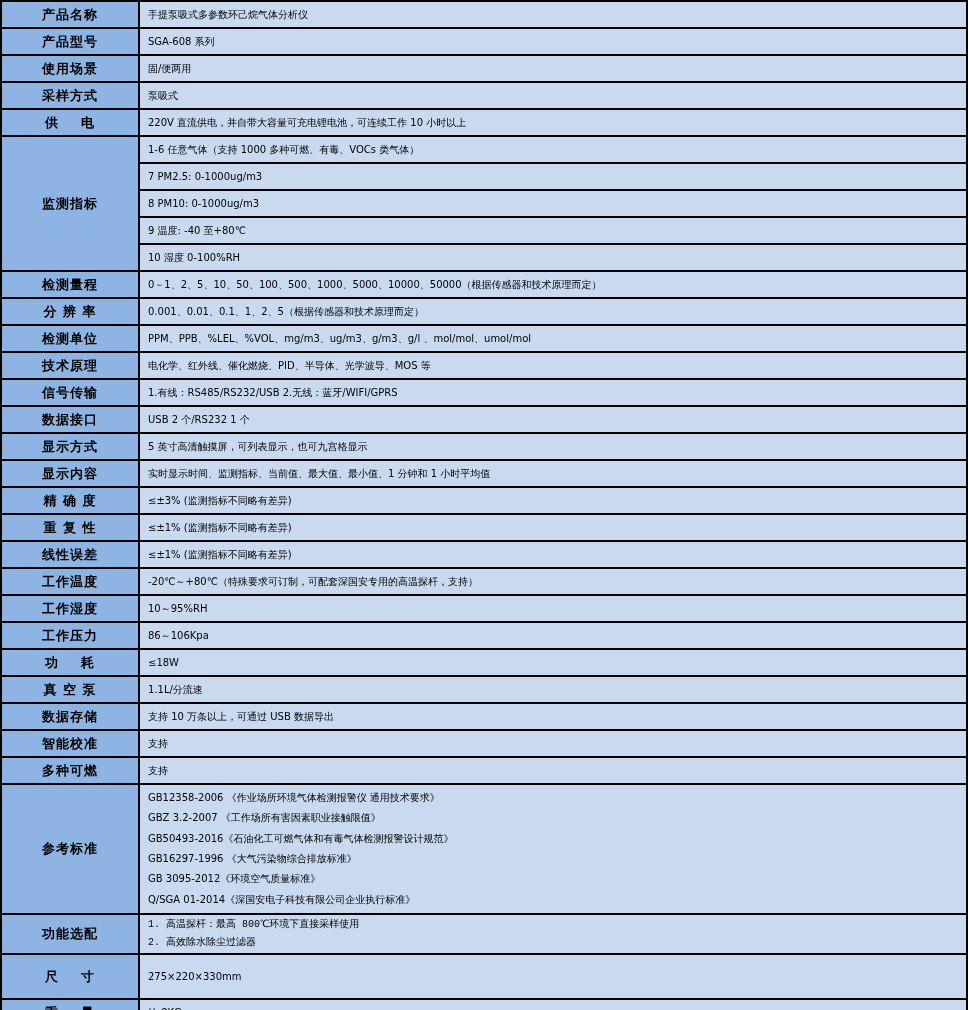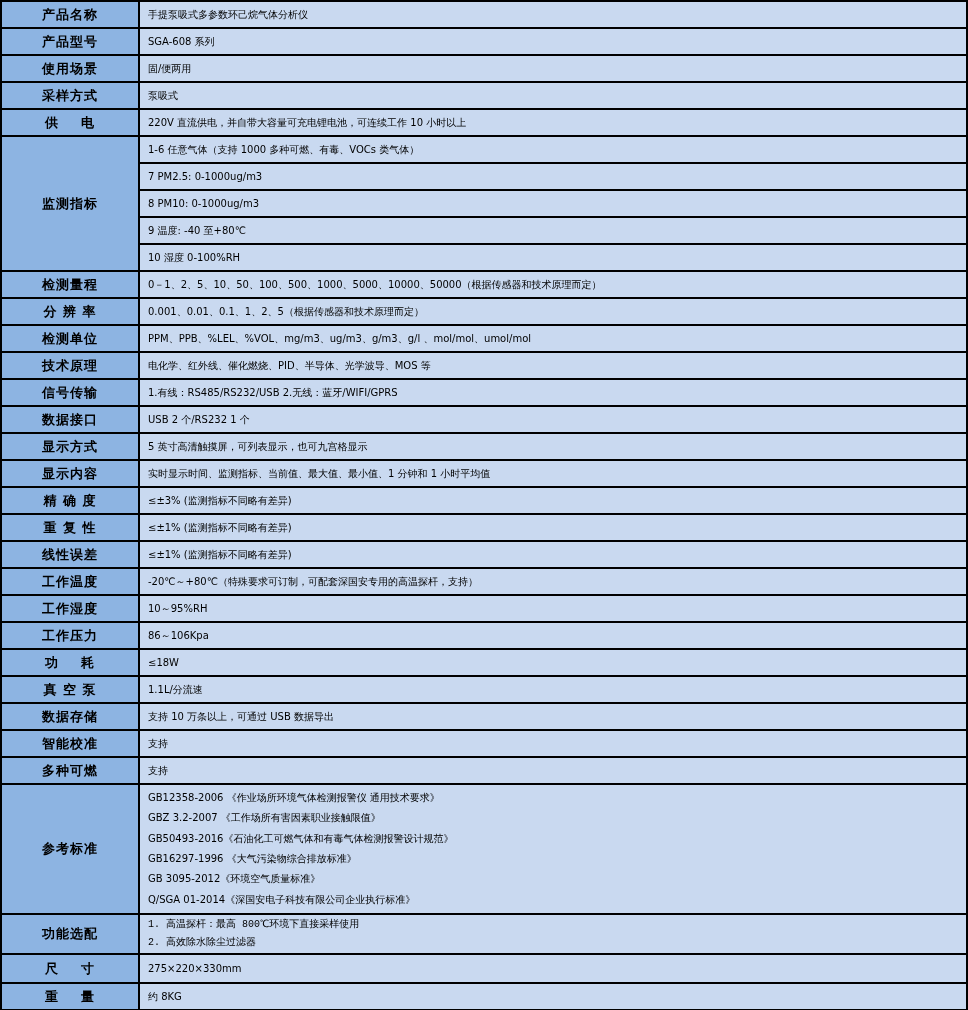--- a/index.html
+++ b/index.html
@@ -39,21 +39,21 @@
   }
   td.value {
     background: #C9D9F0;
     font-size: 10px;
     padding: 0 8px;
     white-space: nowrap;
   }
   tr.std { height: 27px; }
   tr.standards { height: 130px; }
   tr.options { height: 40px; margin-top: 43px; }
-  tr.size { height: 29px; }
+  tr.size { height: 45px; }
   tr.weight { height: 27px; }
   td.multi { padding: 0 8px; }
   tr.standards .line { line-height: 20.3px; white-space: nowrap; }
   tr.options .line { line-height: 18px; white-space: nowrap; font-family: Liberation Mono, monospace; }
 </style>
 </head>
 <body>
 
 <table class="spec">
   <colgroup>

